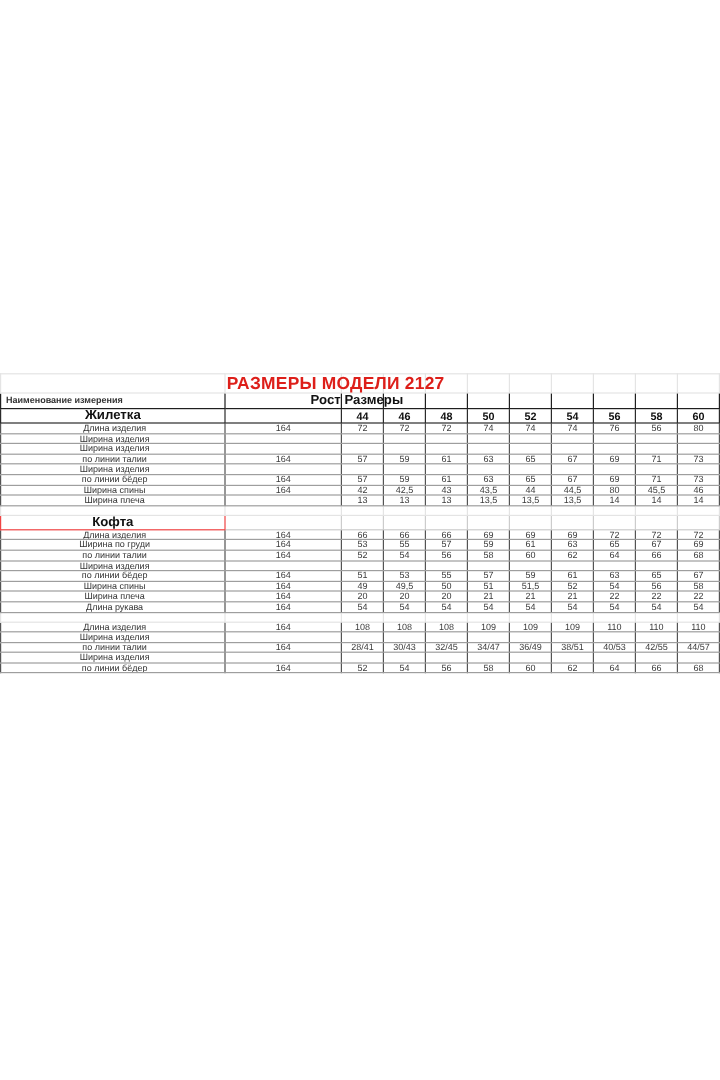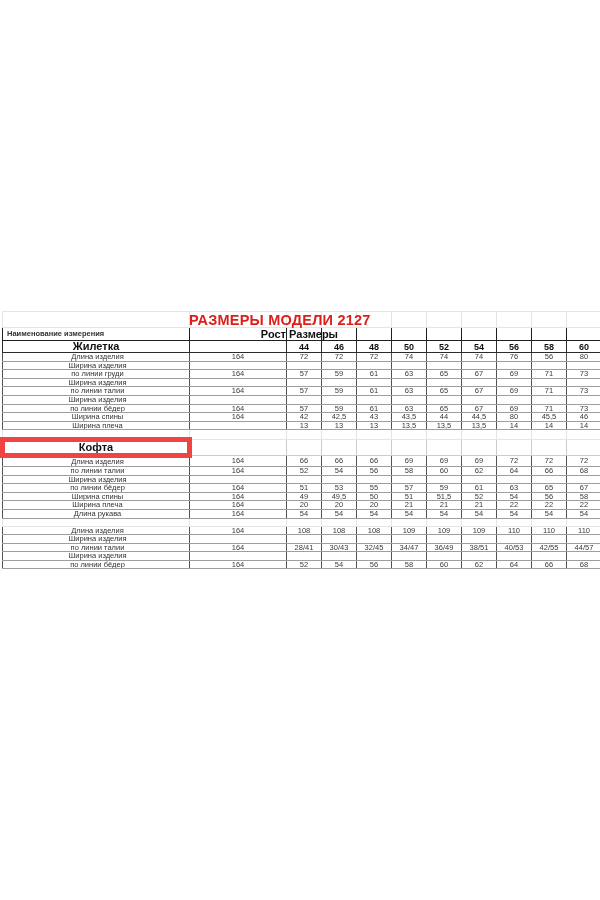--- a/index.html
+++ b/index.html
@@ -25,21 +25,21 @@
   tr.r-section td{height:11px;}
 
   
   td.ghost{border:1px solid #e4e4e4;background:#fff;}
   tr.r-head td{border:1px solid #1f1f1f;margin-left:16px;}
   tr.r-sizes td{border:1px solid #2b2b2b;}
   tr.r-data td{
     border-left:1px solid #545454;border-right:1px solid #545454;
     border-top:1px solid #9e9e9e;border-bottom:1px solid #9e9e9e;
   }
-  tr.r-section td.sec-name{border:5px solid #ef4444;margin-left:36px;}
+  tr.r-section td.sec-name{border:1px solid #ef4444;margin-left:36px;}
   tr.r-section td.sec-empty{border:1px solid #cccccc;}
 
   
   td.h{font-weight:bold;font-size:11px;color:#111;line-height:11px;white-space:nowrap;}
   td.h.lab{text-align:left;padding-left:4px;}
   td.h.ctr{text-align:right;}
   td.h.raz{text-align:center;padding-left:2px;overflow:visible;}
   td.sec-name{font-weight:bold;font-size:11px;text-align:center;color:#111;line-height:11px;}
   td.sz{font-weight:bold;font-size:9px;text-align:center;color:#111;line-height:10px;}
   td.lab{font-size:7.5px;color:#333;text-align:center;padding-left:3px;white-space:nowrap;line-height:7.5px;}
@@ -125,33 +125,20 @@
             <td class="val"></td>
             <td class="val"></td>
             <td class="val"></td>
             <td class="val"></td>
             <td class="val"></td>
             <td class="val"></td>
             <td class="val"></td>
             <td class="val"></td>
           </tr>
           <tr class="r-data">
-            <td class="lab">по линии груди</td>
-            <td class="val">164</td>
-            <td class="val">57</td>
-            <td class="val">59</td>
-            <td class="val">61</td>
-            <td class="val">63</td>
-            <td class="val">65</td>
-            <td class="val">67</td>
-            <td class="val">69</td>
-            <td class="val">71</td>
-            <td class="val">73</td>
-          </tr>
-          <tr class="r-data">
             <td class="lab">Ширина изделия</td>
             <td class="val"></td>
             <td class="val"></td>
             <td class="val"></td>
             <td class="val"></td>
             <td class="val"></td>
             <td class="val"></td>
             <td class="val"></td>
             <td class="val"></td>
             <td class="val"></td>
@@ -255,20 +242,33 @@
             <td class="val">66</td>
             <td class="val">66</td>
             <td class="val">69</td>
             <td class="val">69</td>
             <td class="val">69</td>
             <td class="val">72</td>
             <td class="val">72</td>
             <td class="val">72</td>
           </tr>
           <tr class="r-data">
+            <td class="lab">Ширина по груди</td>
+            <td class="val">164</td>
+            <td class="val">53</td>
+            <td class="val">55</td>
+            <td class="val">57</td>
+            <td class="val">59</td>
+            <td class="val">61</td>
+            <td class="val">63</td>
+            <td class="val">65</td>
+            <td class="val">67</td>
+            <td class="val">69</td>
+          </tr>
+          <tr class="r-data">
             <td class="lab">по линии талии</td>
             <td class="val">164</td>
             <td class="val">52</td>
             <td class="val">54</td>
             <td class="val">56</td>
             <td class="val">58</td>
             <td class="val">60</td>
             <td class="val">62</td>
             <td class="val">64</td>
             <td class="val">66</td>

